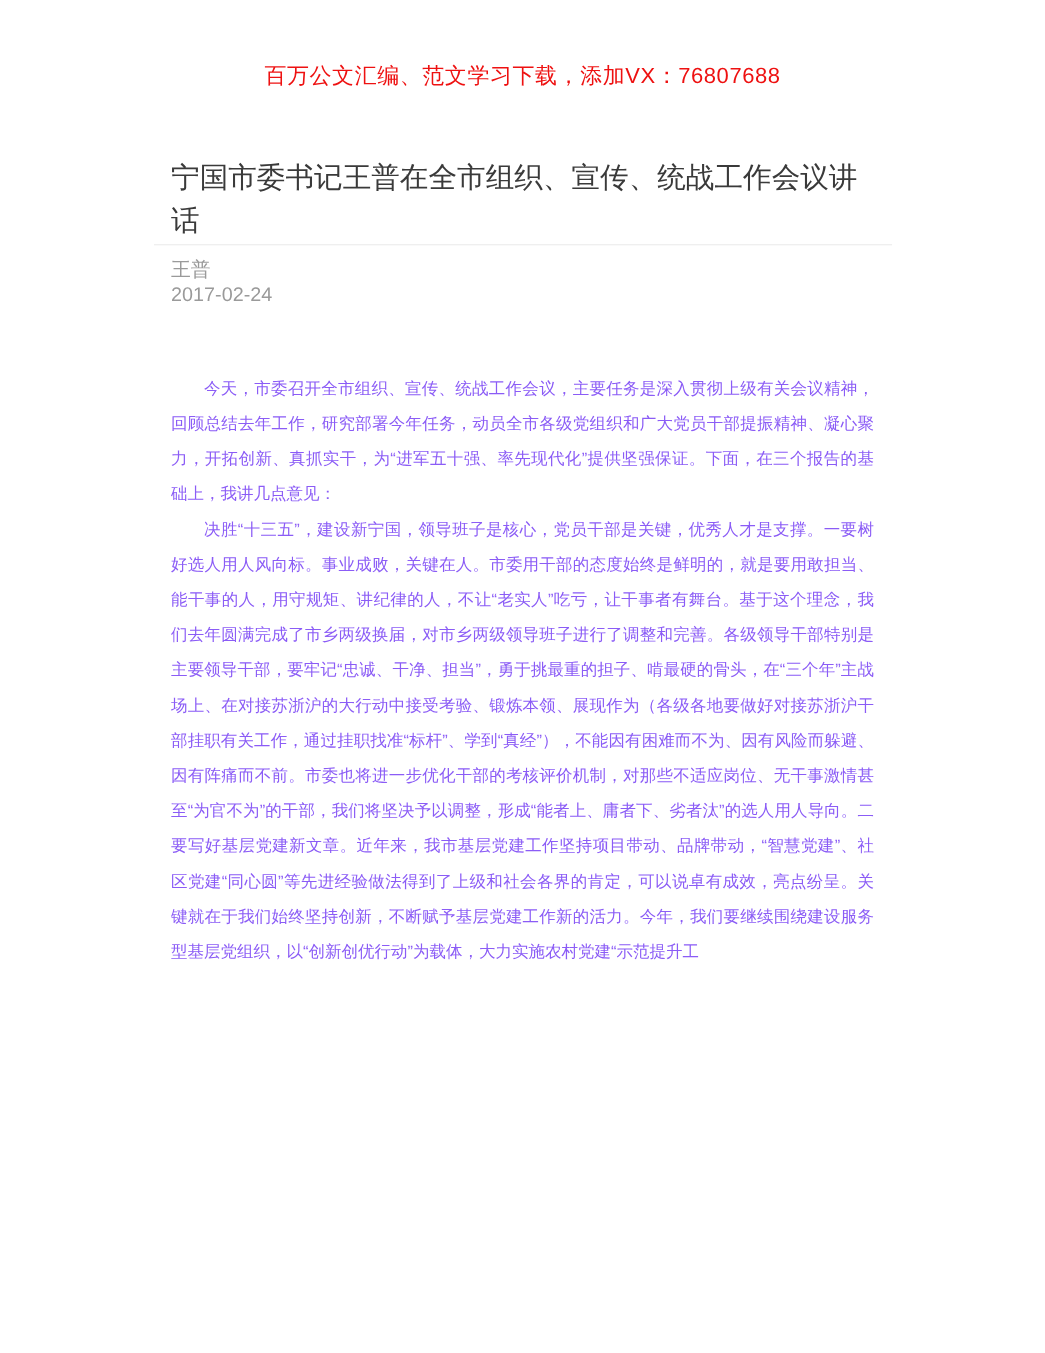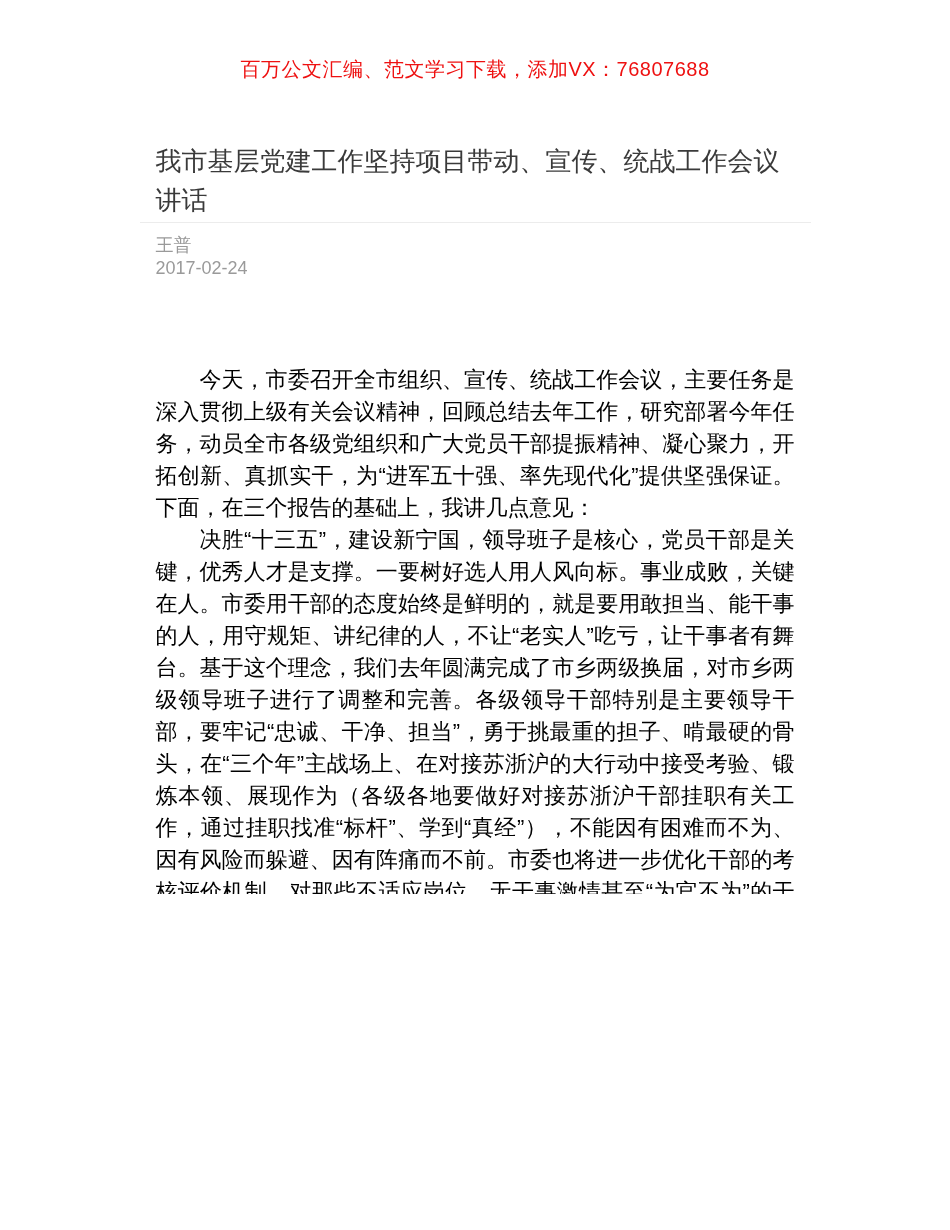--- a/index.html
+++ b/index.html
@@ -43,44 +43,44 @@
     border-top: 1px solid #ececec;
   }
   .meta {
     margin-top: 11px;
     padding: 0 16px;
     font-size: 18px;
     line-height: 23px;
     color: #9a9a9a;
   }
   .article-body {
-    margin-top: 84px;
+    margin-top: 58px;
     padding: 0 16px;
-    font-size: 22px;
+    font-size: 15px;
     line-height: 32px;
-    color: #000000;
+    color: #8b5cf6;
     text-align: justify;
   }
   .article-body p {
     margin: 0;
     text-indent: 2em;
   }
 </style>
 </head>
 <body>
 
 <div class="page">
 
   <div class="banner">
     <span>百万公文汇编、范文学习下载，添加VX：76807688</span>
   </div>
 
   <article class="article">
 
-    <h1 class="title">我市基层党建工作坚持项目带动、宣传、统战工作会议讲话</h1>
+    <h1 class="title">宁国市委书记王普在全市组织、宣传、统战工作会议讲话</h1>
 
     <div class="divider"></div>
 
     <div class="meta">
       <div>王普</div>
       <div>2017-02-24</div>
     </div>
 
     <div class="article-body">
       <p>今天，市委召开全市组织、宣传、统战工作会议，主要任务是深入贯彻上级有关会议精神，回顾总结去年工作，研究部署今年任务，动员全市各级党组织和广大党员干部提振精神、凝心聚力，开拓创新、真抓实干，为“进军五十强、率先现代化”提供坚强保证。下面，在三个报告的基础上，我讲几点意见：</p>

